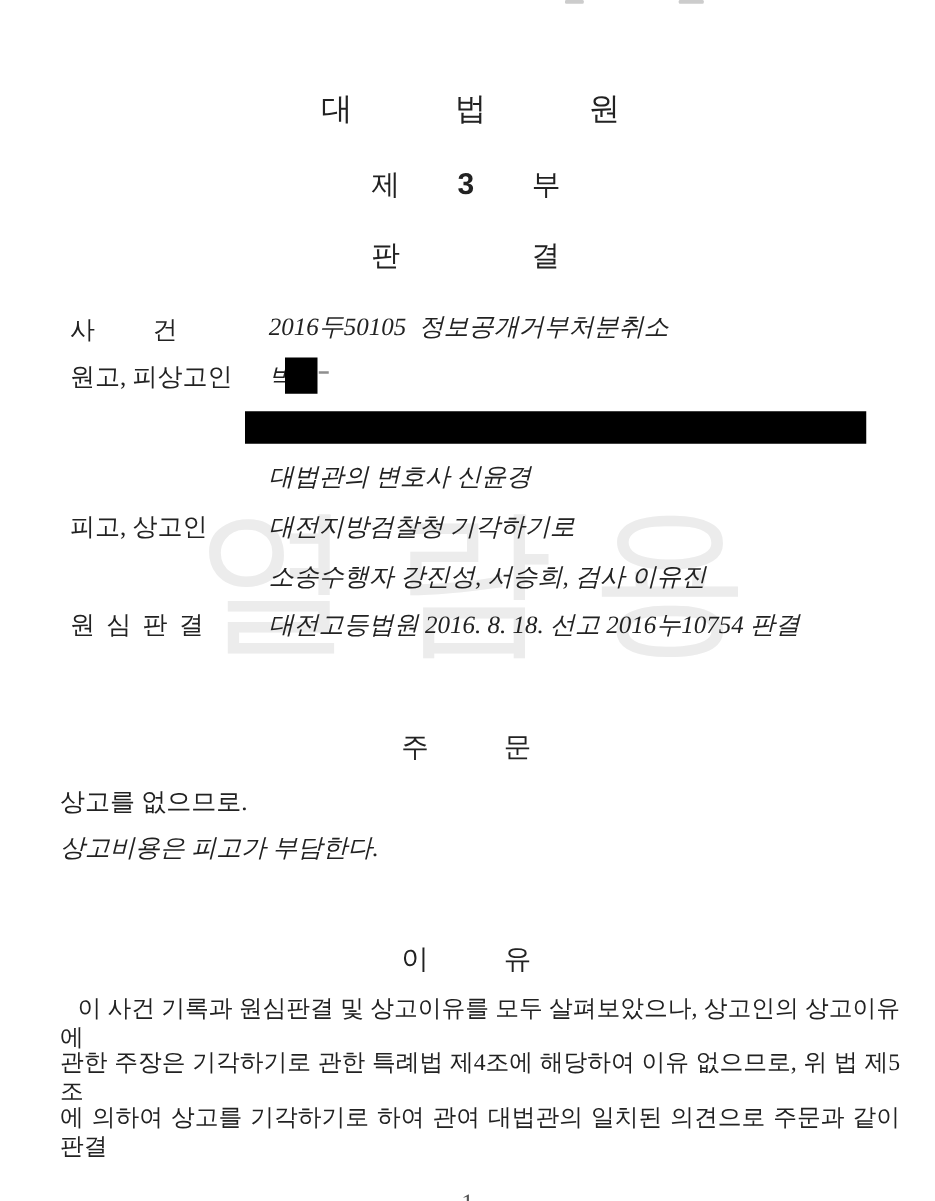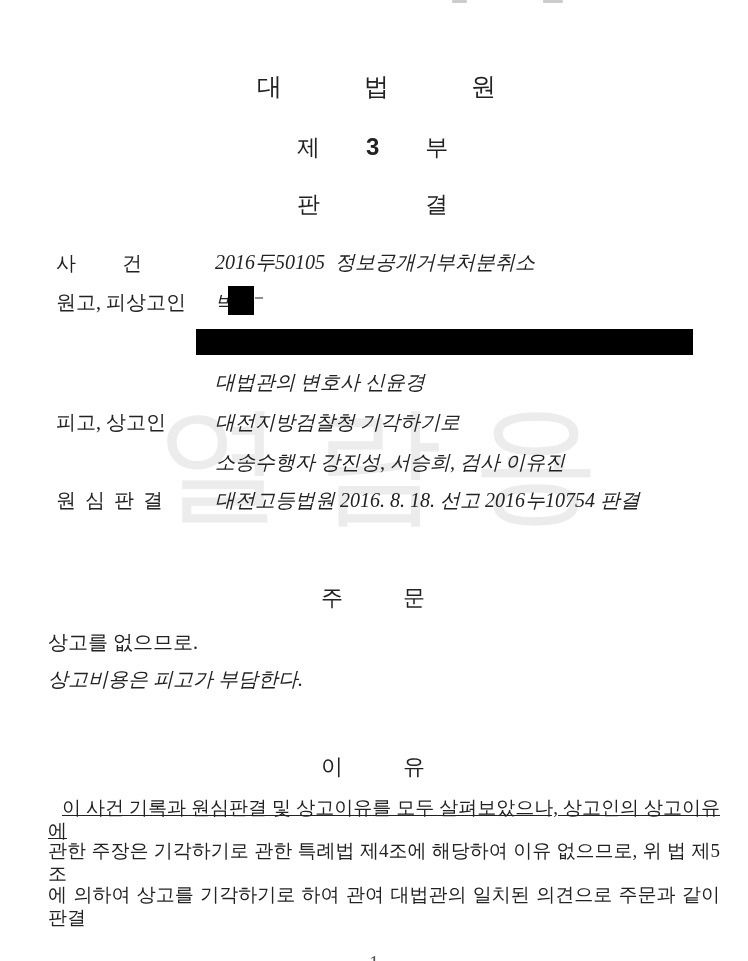--- a/index.html
+++ b/index.html
@@ -44,21 +44,21 @@
     position: absolute;
     left: 48px;
     width: 672px;
     font-size: 19px;
     line-height: 1.2;
     white-space: normal;
     text-align: justify;
     text-align-last: justify;
     z-index: 2;
   }
-  .body-line1 { top: 797px; text-indent: 14px; text-decoration: underline; }
+  .body-line1 { top: 797px; text-indent: 14px; }
   .body-line2 { top: 840px; }
   .body-line3 { top: 884px; }
 
   
   .watermark {
     position: absolute;
     left: 156px;
     top: 378px;
     font-size: 128px;
     letter-spacing: 30px;

